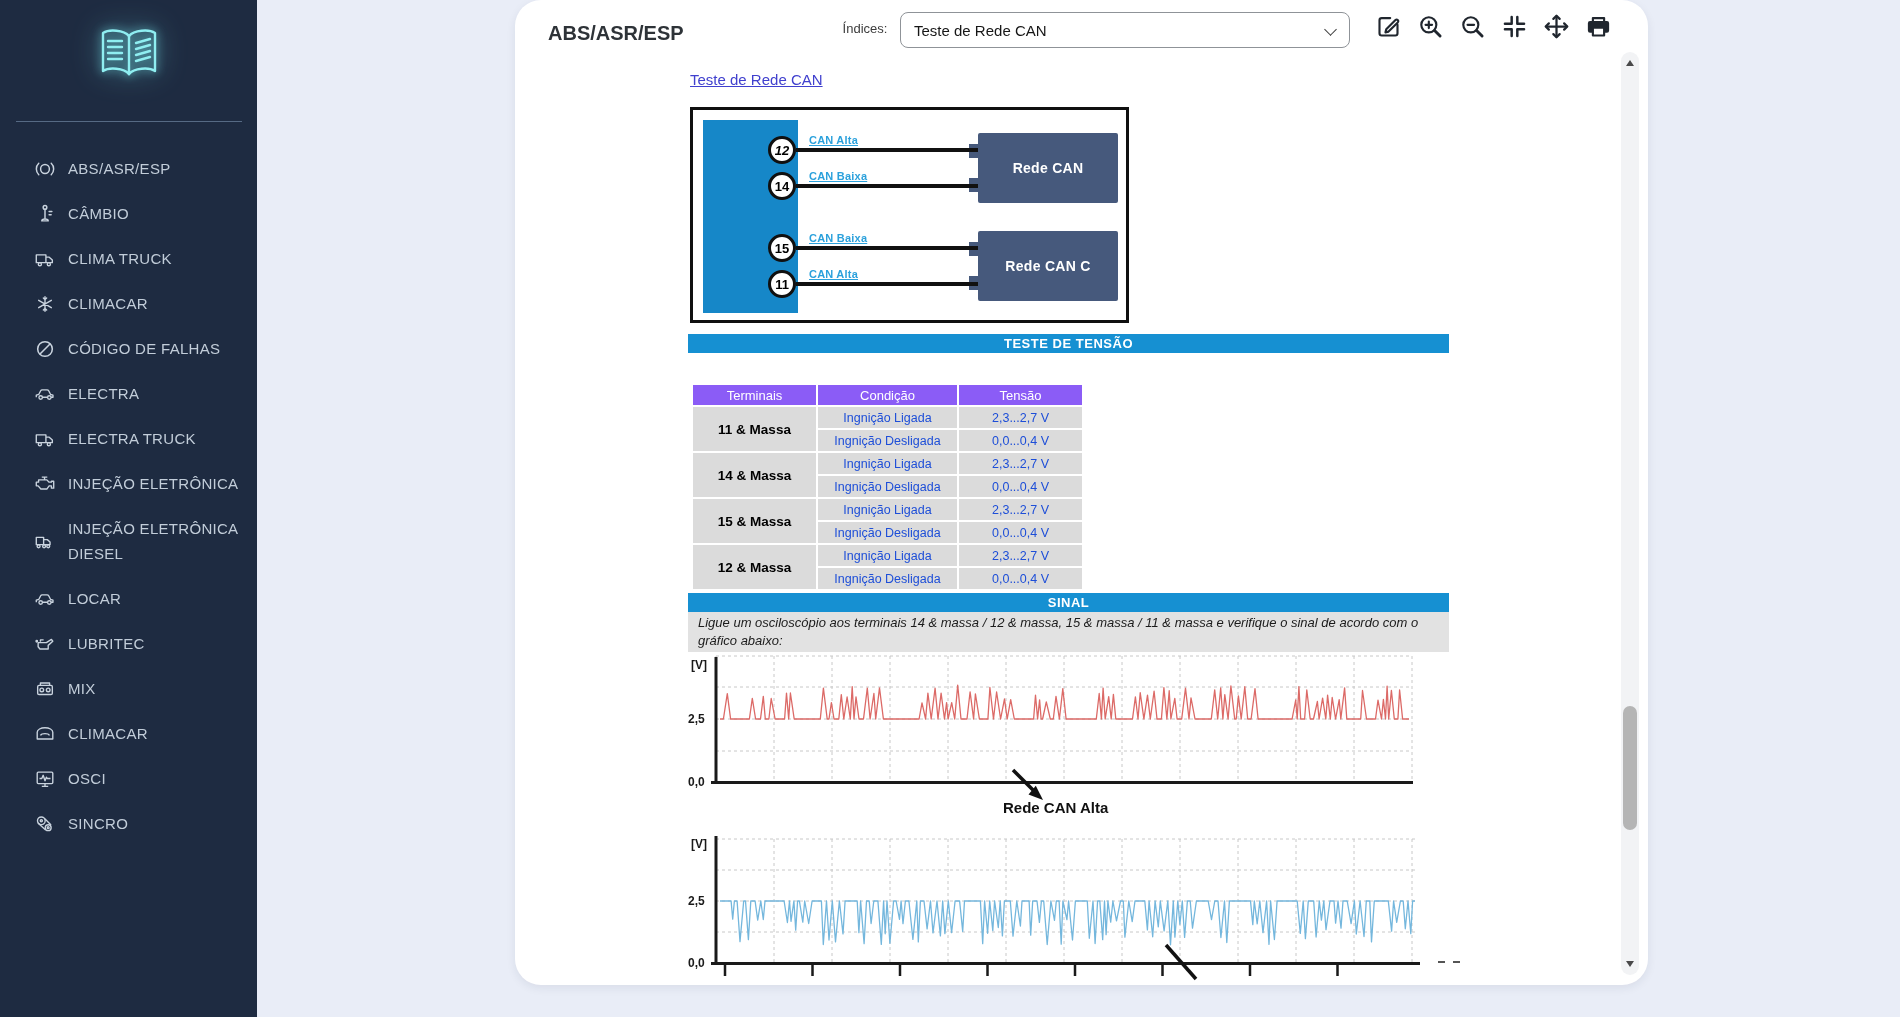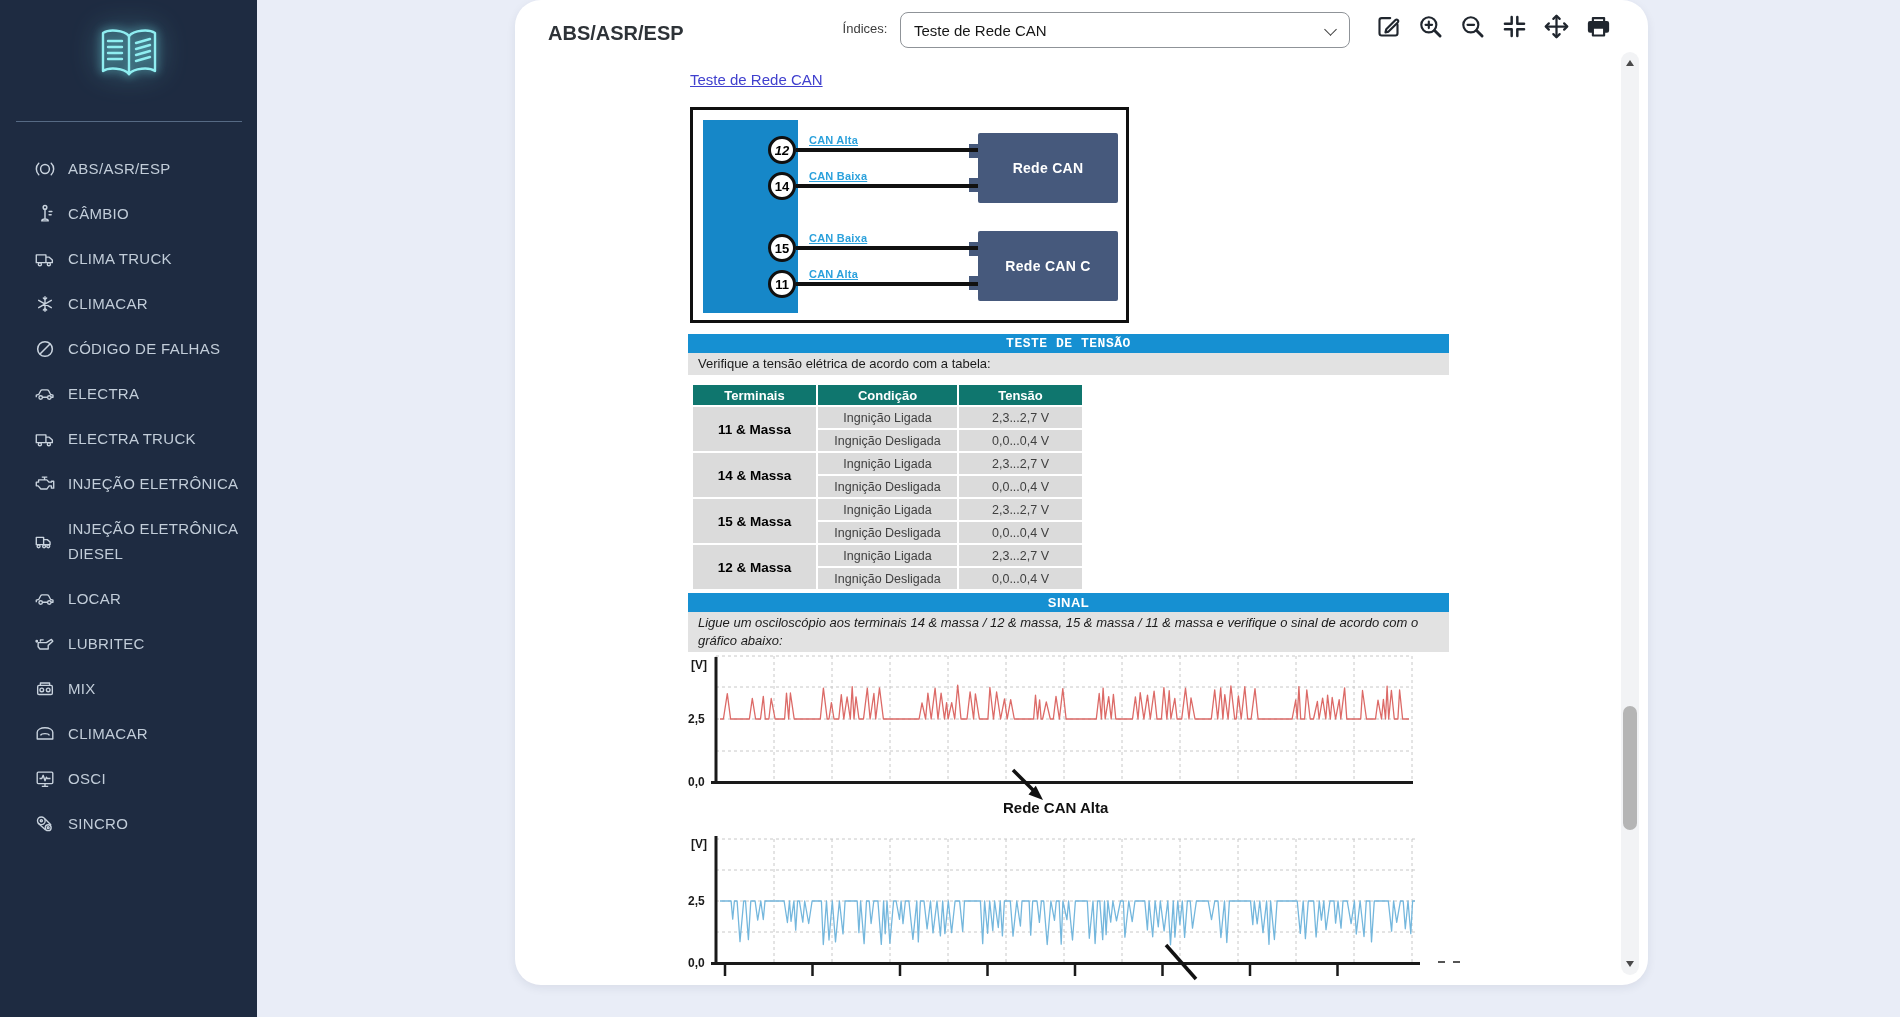--- a/index.html
+++ b/index.html
@@ -54,28 +54,28 @@
   .d-box{position:absolute;left:285px;width:140px;height:70px;background:#46597c;border-radius:2px;
     display:flex;align-items:center;justify-content:center;color:#fff;font-weight:bold;font-size:14px;letter-spacing:.02em;}
   .d-box::before,.d-box::after{content:"";position:absolute;left:-9px;width:9px;height:14px;background:#46597c;}
   .d-box::before{top:11px;} .d-box::after{top:45px;}
   .d-box1{top:23px;} .d-box2{top:121px;}
 
   .bar-blue{position:absolute;left:173px;width:761px;height:19px;background:#1690d2;color:#fff;
     font-size:13px;font-weight:bold;text-align:center;line-height:19px;letter-spacing:.04em;}
   .bar-gray{position:absolute;left:173px;width:761px;background:#e2e2e2;color:#1b1b1b;
     font-size:13px;box-sizing:border-box;padding:2px 10px;line-height:18px;}
-  .bar-t-title{top:334px;font-family:Liberation Mono, monospace;} .bar-t-desc{top:353px;height:22px;line-height:18px;}
+  .bar-t-title{top:334px;} .bar-t-desc{top:353px;height:22px;line-height:18px;}
   .bar-s-title{top:593px;} .bar-s-desc{top:612px;height:40px;font-style:italic;}
 
   .vtable{position:absolute;left:176px;top:383px;border-collapse:collapse;table-layout:fixed;}
-  .vtable th{background:#0f766e;color:#fff;font-size:13px;font-weight:bold;height:20px;
+  .vtable th{background:#8b5cf6;color:#fff;font-size:13px;font-weight:normal;height:20px;
     border:2px solid #fff;padding:0;}
   .vtable td{background:#dbdbdb;border:2px solid #fff;height:21px;padding:0;
-    text-align:center;font-size:12.5px;color:#404040;}
+    text-align:center;font-size:12.5px;color:#1d4ed8;}
   .vtable td.term{font-size:13.5px;font-weight:bold;color:#000;}
   .col-terminais{width:125px;} .col-condicao{width:141px;} .col-tensao{width:125px;}
 
   .chart{position:absolute;left:170px;}
   .chart1{top:653px;} .chart2{top:830px;}
   .grid-path{stroke:#c8c8c8;stroke-width:1;fill:none;stroke-dasharray:3,3;}
   .axis{stroke:#1a1a1a;stroke-width:3;fill:none;}
   .tick-path{stroke:#1a1a1a;stroke-width:2.5;fill:none;}
   .axlbl{font-family:"Liberation Sans",sans-serif;font-size:12px;font-weight:bold;fill:#1a1a1a;}
   .wave{fill:none;stroke-width:1.3;stroke-linejoin:round;}
@@ -330,21 +330,20 @@
           <div class="d-lbl" style="top: 122px;">CAN Baixa</div>
           <div class="d-line" style="top: 172px;"></div>
           <div class="d-pin" style="top: 160px;">11</div>
           <div class="d-lbl" style="top: 158px;">CAN Alta</div>
         </div>
       <div class="d-box d-box1">Rede CAN</div>
       <div class="d-box d-box2">Rede CAN C</div>
     </div>
 
     <div class="bar-blue bar-t-title">TESTE DE TENSÃO</div>
-    <div class="bar-gray bar-t-desc">Verifique a tensão elétrica de acordo com a tabela:</div>
 
     <table class="vtable">
       <colgroup>
           <col class="col-terminais">
           <col class="col-condicao">
           <col class="col-tensao">
         </colgroup>
       <thead>
         <tr>
           <th>Terminais</th>

